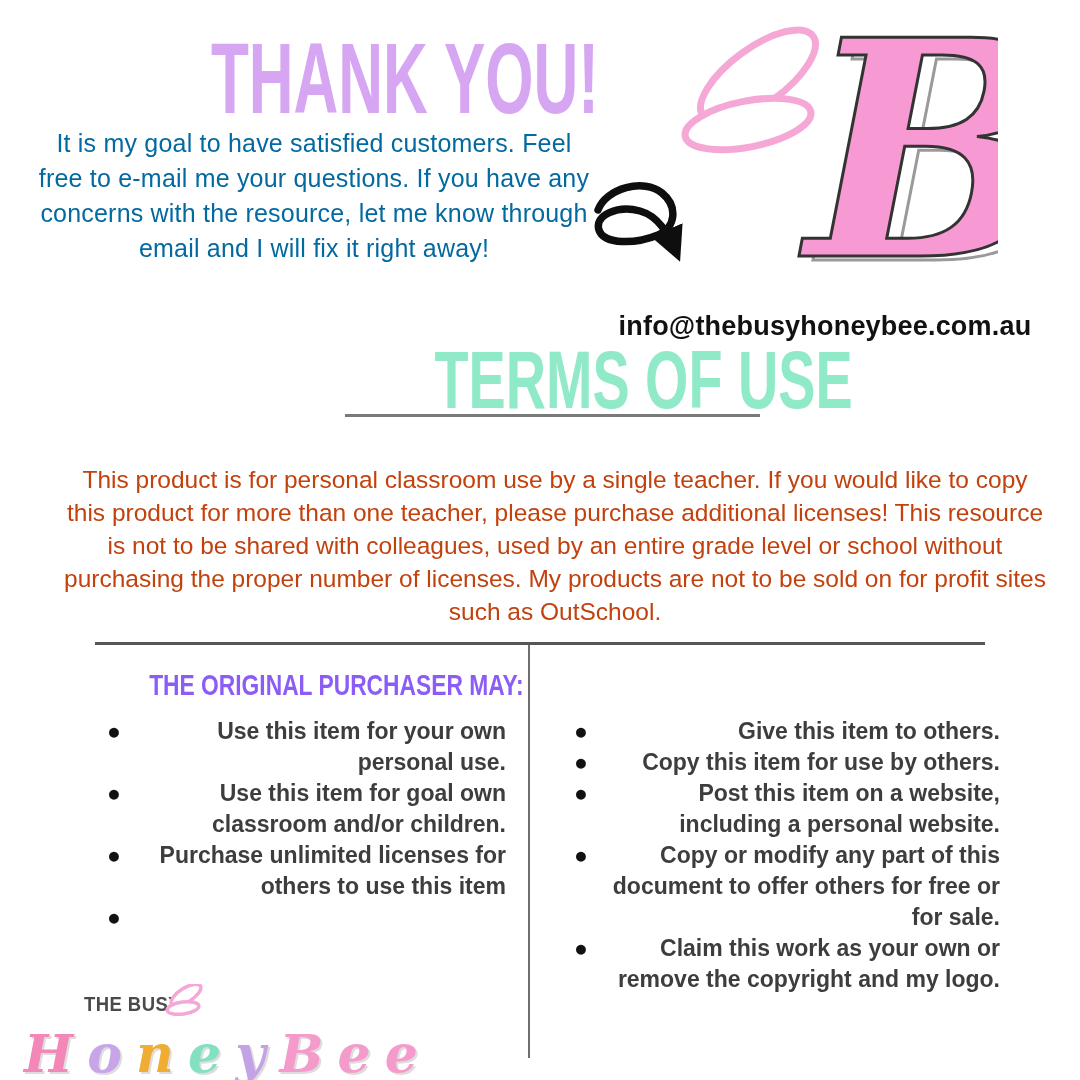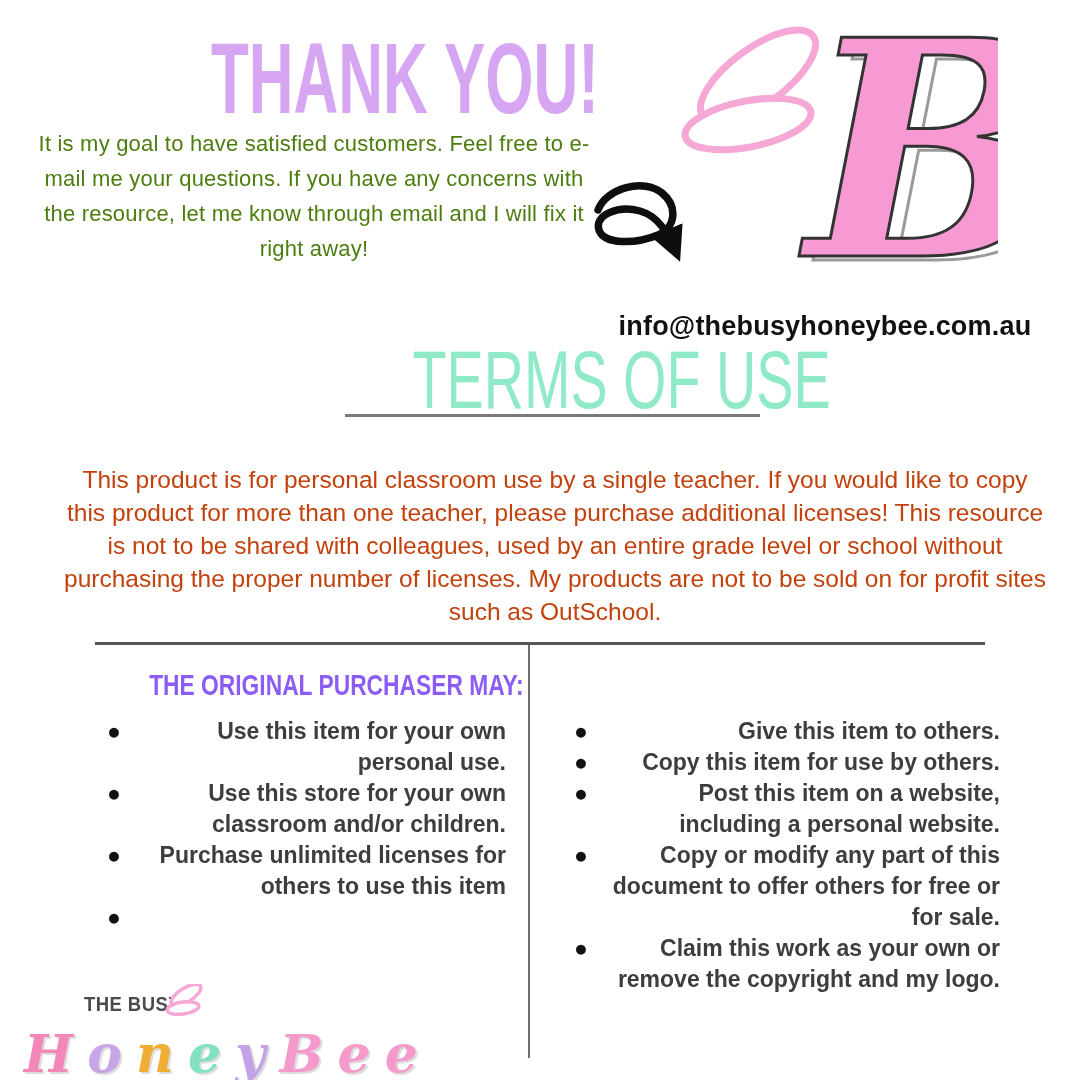--- a/index.html
+++ b/index.html
@@ -9,37 +9,37 @@
   }
   
   .thankyou-title{
     position:absolute;left:80px;top:18px;width:460px;margin:12px;
     text-align:center;font-weight:bold;font-size:100px;line-height:96px;
     color:#d7a6f2;white-space:nowrap;
   }
   .thankyou-title .squeeze{display:inline-block;transform:scaleX(0.62);transform-origin:center;}
   .thankyou-body{
     position:absolute;left:38px;top:126px;width:552px;margin:0;
-    font-size:22px;line-height:35px;text-align:center;color:#4d7c0f;
+    font-size:25px;line-height:35px;text-align:center;color:#0369a1;
     letter-spacing:0.2px;
   }
   
   .arrow-doodle{position:absolute;left:588px;top:178px;}
   
   .bee-b-logo{position:absolute;left:668px;top:8px;}
   
   .email{
     position:absolute;left:600px;top:311px;width:450px;margin:0;
     text-align:center;font-weight:bold;font-size:27px;color:#111;
     letter-spacing:0.2px;
   }
   
   .terms-title{
-    position:absolute;left:314px;top:340px;width:440px;margin:0;
-    text-align:center;font-weight:normal;font-size:82px;line-height:80px;
+    position:absolute;left:336px;top:340px;width:440px;margin:0;
+    text-align:center;font-weight:bold;font-size:82px;line-height:80px;
     color:#90eac7;white-space:nowrap;
   }
   .terms-title .squeeze{display:inline-block;transform:scaleX(0.68);transform-origin:center;}
   .terms-underline{
     position:absolute;left:345px;top:414px;width:415px;height:3px;background:#7a7a7a;
   }
   .terms-body{
     position:absolute;left:48px;top:448px;width:984px;margin:15px;
     font-size:24.5px;line-height:33px;text-align:center;color:#c2410c;
   }
@@ -127,21 +127,21 @@
   <h3 class="col-heading left"><span class="squeeze">THE ORIGINAL PURCHASER MAY:</span></h3>
   <ul class="bullet-list left">
 
       <li class="bullet-item">
         <span class="dot">●</span>
         <span class="txt">Use this item for your own personal use.</span>
       </li>
 
       <li class="bullet-item">
         <span class="dot">●</span>
-        <span class="txt">Use this store for your own classroom and/or children.</span>
+        <span class="txt">Use this item for goal own classroom and/or children.</span>
       </li>
 
       <li class="bullet-item">
         <span class="dot">●</span>
         <span class="txt">Purchase unlimited licenses for others to use this item</span>
       </li>
 
       <li class="bullet-item">
         <span class="dot">●</span>
       </li>

